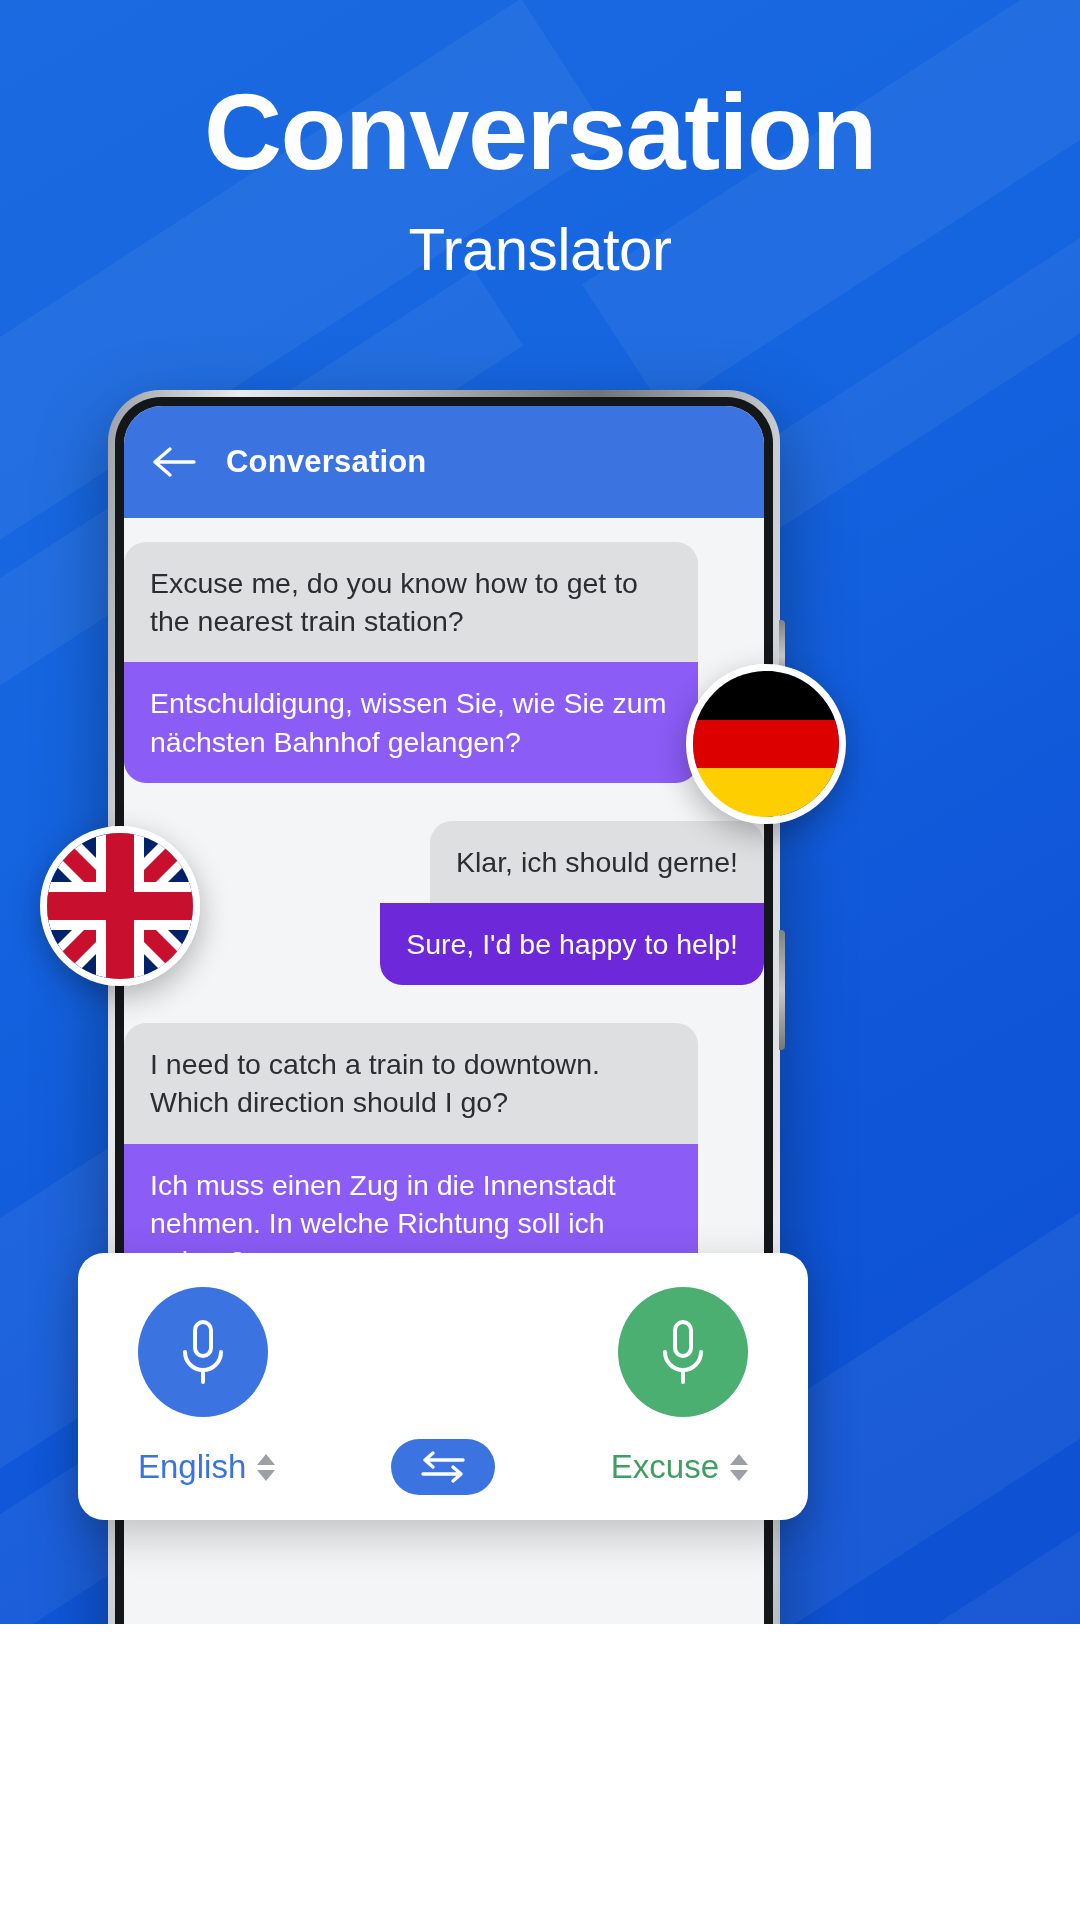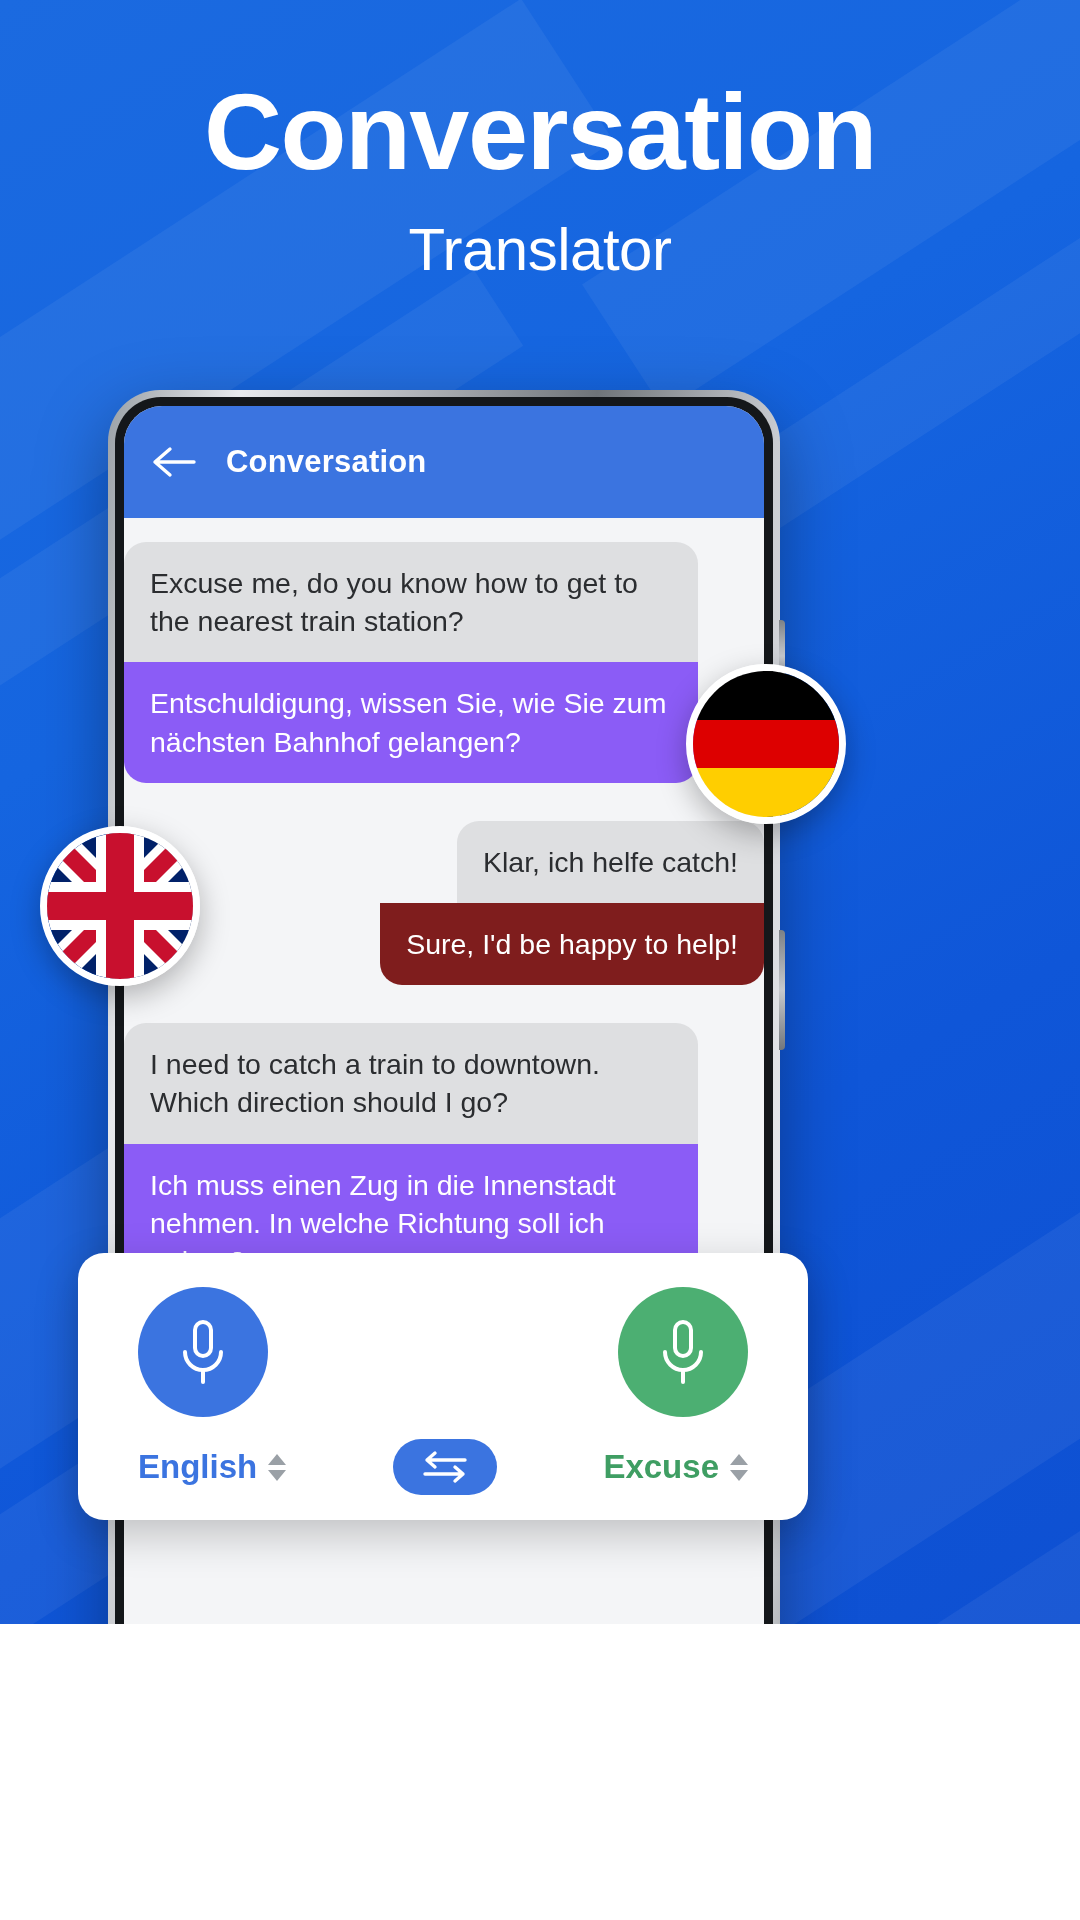--- a/index.html
+++ b/index.html
@@ -127,21 +127,21 @@
     font-size: 28.5px;
     line-height: 1.34;
     word-wrap: break-word;
   }
   .bub.src {
     background: #dedfe1;
     color: #2b2d30;
   }
   .bub.dst { color: #ffffff; }
   .bub.dst.blue  { background: #8b5cf6; }
-  .bub.dst.green { background: #7f1d1d; }
+  .bub.dst.green { background: #6d28d9; }
 
   .msg-group.left  .bub.src { border-radius: 22px 22px 0 0; }
   .msg-group.left  .bub.dst { border-radius: 0 0 22px 22px; }
   .msg-group.right .bub.src { border-radius: 22px 22px 0 0; }
   .msg-group.right .bub.dst { border-radius: 0 0 22px 22px; }
 
   
   .flag {
     position: absolute;
     width: 160px; height: 160px;
@@ -196,21 +196,21 @@
   .mic-btn svg { width: 56px; height: 72px; display: block; }
 
   .lang-row {
     display: flex; justify-content: space-between; align-items: center;
     margin-top: 22px;
   }
   .lang-sel {
     display: flex; align-items: center; gap: 11px;
     cursor: pointer;
   }
-  .lang-sel .lbl { font-size: 33px; font-weight: 700; }
+  .lang-sel .lbl { font-size: 33px; font-weight: 400; }
   .lang-sel.src .lbl { color: #3b74e0; }
   .lang-sel.dst .lbl { color: #3f9e63; }
   .spin { display: flex; flex-direction: column; gap: 5px; }
   .spin i {
     width: 0; height: 0; display: block;
     border-left: 9px solid transparent;
     border-right: 9px solid transparent;
   }
   .spin .up   { border-bottom: 11px solid #9aa0a6; }
   .spin .down { border-top: 11px solid #9aa0a6; }
@@ -261,21 +261,21 @@
         </div>
 
         <div class="chat">
 
           <div class="msg-group left">
             <div class="bub src">Excuse me, do you know how to get to the nearest train station?</div>
             <div class="bub dst blue">Entschuldigung, wissen Sie, wie Sie zum nächsten Bahnhof gelangen?</div>
           </div>
 
           <div class="msg-group right">
-            <div class="bub src">Klar, ich helfe catch!</div>
+            <div class="bub src">Klar, ich should gerne!</div>
             <div class="bub dst green">Sure, I'd be happy to help!</div>
           </div>
 
           <div class="msg-group left">
             <div class="bub src">I need to catch a train to downtown. Which direction should I go?</div>
             <div class="bub dst blue">Ich muss einen Zug in die Innenstadt nehmen. In welche Richtung soll ich gehen?</div>
           </div>
 
           <div class="msg-group right">
             <div class="bub src">Sie sollten auf dieser Straße etwa drei Blocks in Richtung Süden fahren, dann</div>

